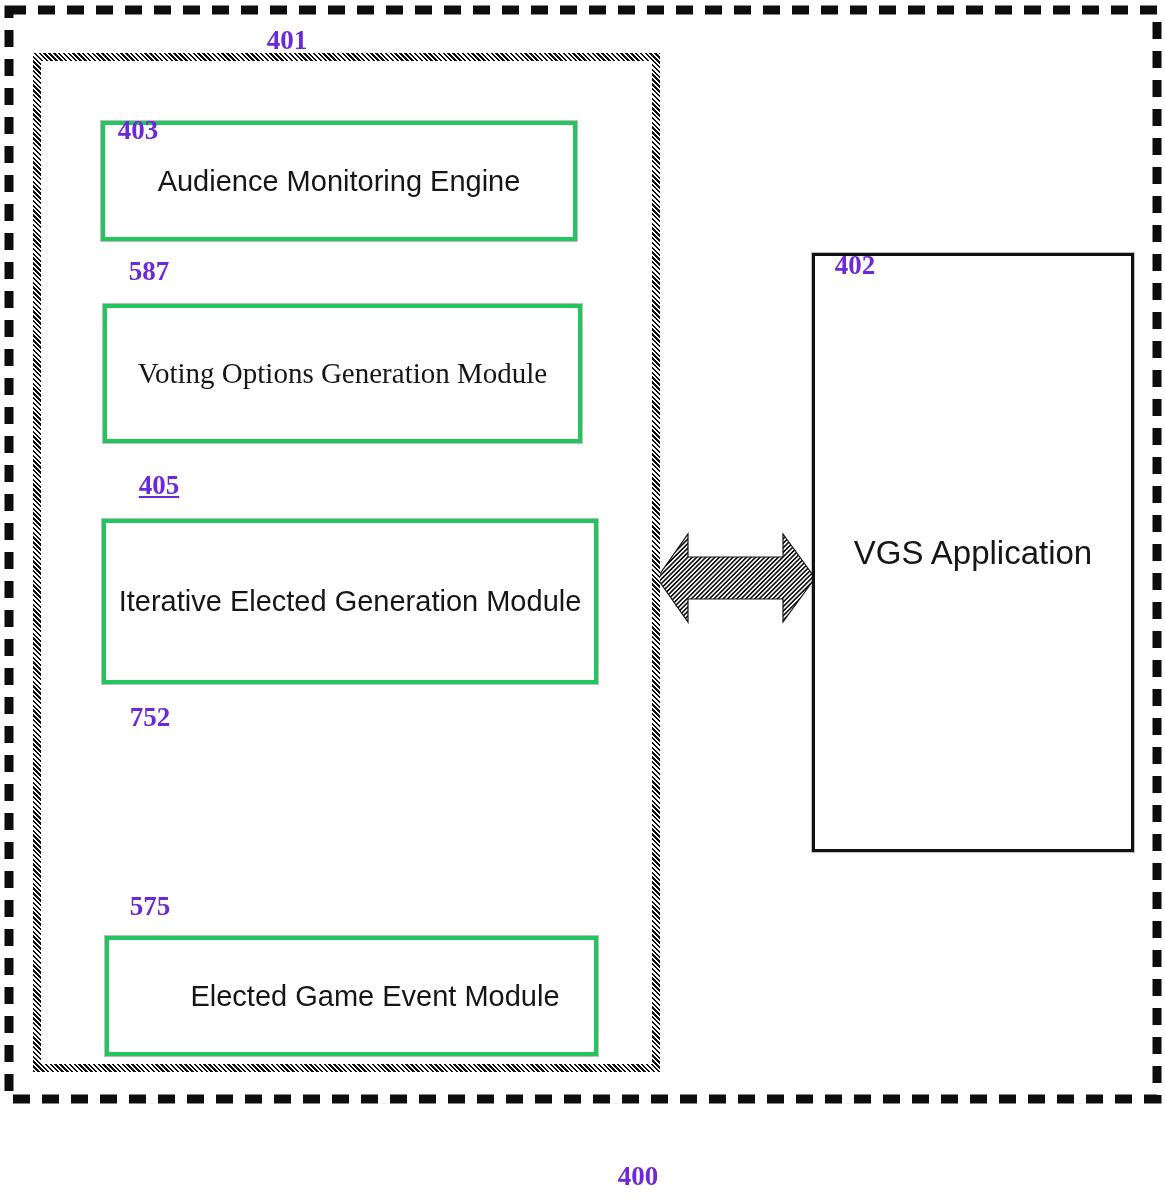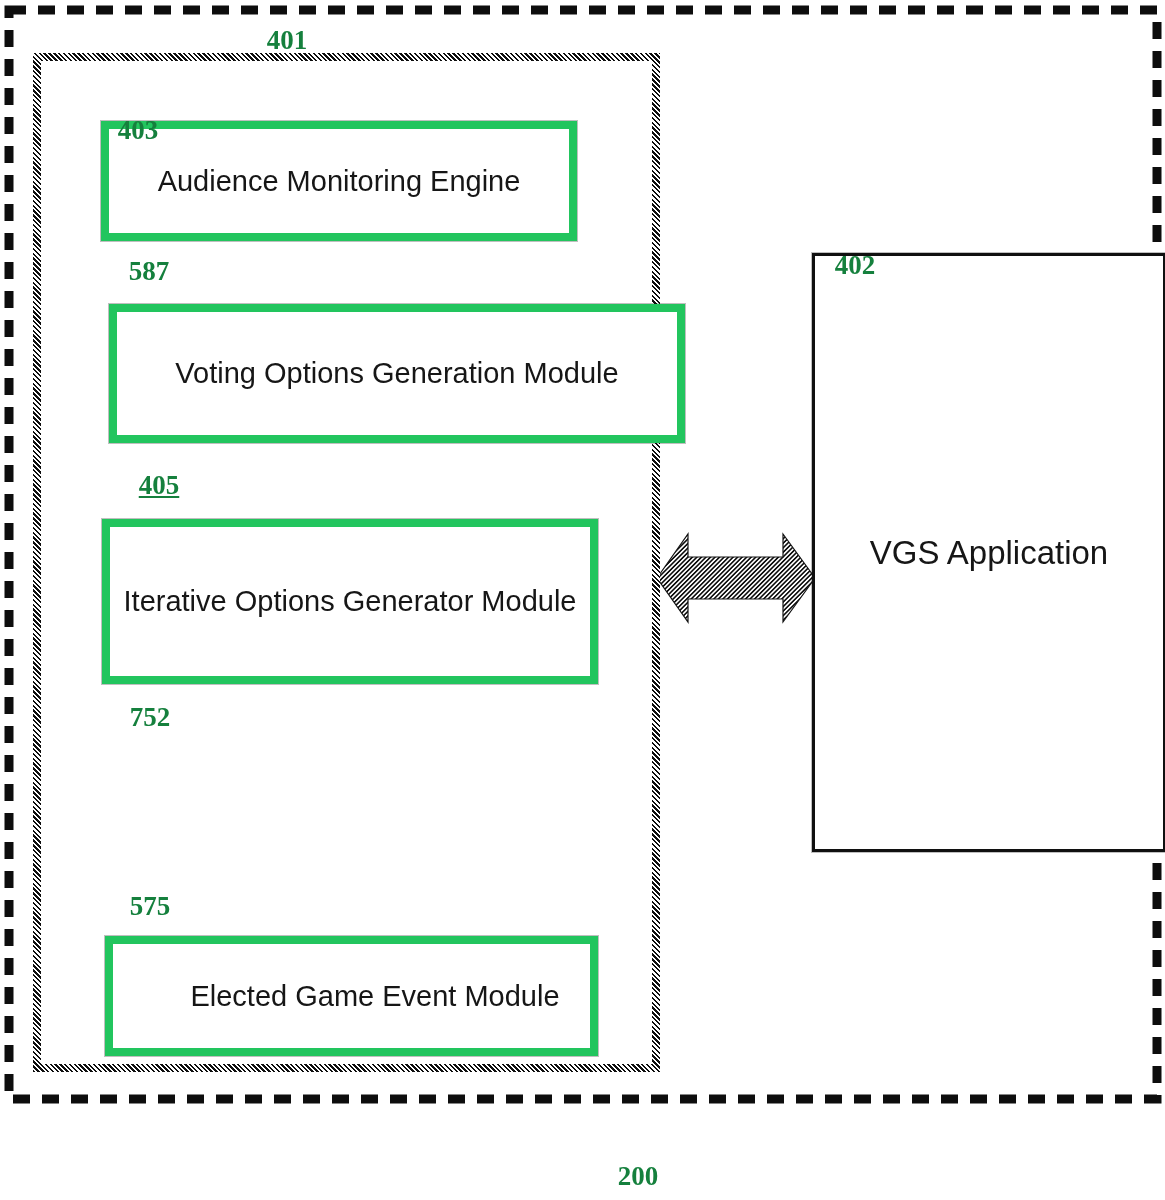--- a/index.html
+++ b/index.html
@@ -15,44 +15,44 @@
   .box401{
     position:absolute;left:33px;top:53px;width:627px;height:1019px;
     box-sizing:border-box;
     border:8px solid #2a2a2a;
     border-image:repeating-linear-gradient(45deg,#0e0e0e 0 1.7px,#ffffff 1.7px 3.4px) 8;
     background:#ffffff;
   }
   .module{
     position:absolute;
     box-sizing:border-box;
-    border:8px solid #22c55e;
+    border:4px solid #22c55e;
     background:#ffffff;
     display:flex;align-items:center;justify-content:center;
     font-size:29px;color:#161616;
     letter-spacing:0px;
     box-shadow:0 0 0 1px rgba(0,0,0,0.25);
   }
   .m403{left:101px;top:121px;width:476px;height:120px;}
-  .m404{left:109px;top:304px;width:576px;height:139px;}
+  .m404{left:103px;top:304px;width:479px;height:139px;font-family:Liberation Serif, serif;}
   .m405{left:102px;top:519px;width:496px;height:165px;}
   .m406{left:102px;top:734px;width:496px;height:124px;}
   .m408{left:105px;top:936px;width:493px;height:120px;padding-left:47px;}
   .vgs{
-    position:absolute;left:812px;top:253px;width:354px;height:599px;
+    position:absolute;left:812px;top:253px;width:322px;height:599px;
     box-sizing:border-box;
     border:3px solid #101010;background:#ffffff;
     display:flex;align-items:center;justify-content:center;
     font-size:33px;color:#161616;
     box-shadow:0 0 0 1px rgba(0,0,0,0.25);
   }
   .ref{
     position:absolute;
     font-family:"Liberation Serif","DejaVu Serif",serif;
-    font-weight:700;font-size:27px;color:#15803d;
+    font-weight:700;font-size:27px;color:#6d28d9;
     width:70px;text-align:center;line-height:1;
   }
   .ref401{left:252px;top:27px;}
   .ref402{left:820px;top:208px;margin-top:44px;}
   .ref403{left:103px;top:93px;margin-top:24px;}
   .ref404{left:114px;top:258px;}
   .ref405{left:124px;top:472px;text-decoration:underline;}
   .ref406{left:115px;top:704px;}
   .ref408{left:115px;top:893px;}
   .ref400{left:603px;top:1163px;}
@@ -79,32 +79,32 @@
 
   <div class="box401"></div>
 
   <div class="module m403">
     <span>Audience Monitoring Engine</span>
   </div>
   <div class="module m404">
     <span>Voting Options Generation Module</span>
   </div>
   <div class="module m405">
-    <span>Iterative Options Generator Module</span>
+    <span>Iterative Elected Generation Module</span>
   </div>
   <div class="module m408">
     <span>Elected Game Event Module</span>
   </div>
 
   <div class="vgs">
     <span>VGS Application</span>
   </div>
 
   <div class="ref ref401">401</div>
   <div class="ref ref402">402</div>
   <div class="ref ref403">403</div>
   <div class="ref ref404">587</div>
   <div class="ref ref405">405</div>
   <div class="ref ref406">752</div>
   <div class="ref ref408">575</div>
-  <div class="ref ref400">200</div>
+  <div class="ref ref400">400</div>
 
 </div>
 
 </body></html>

